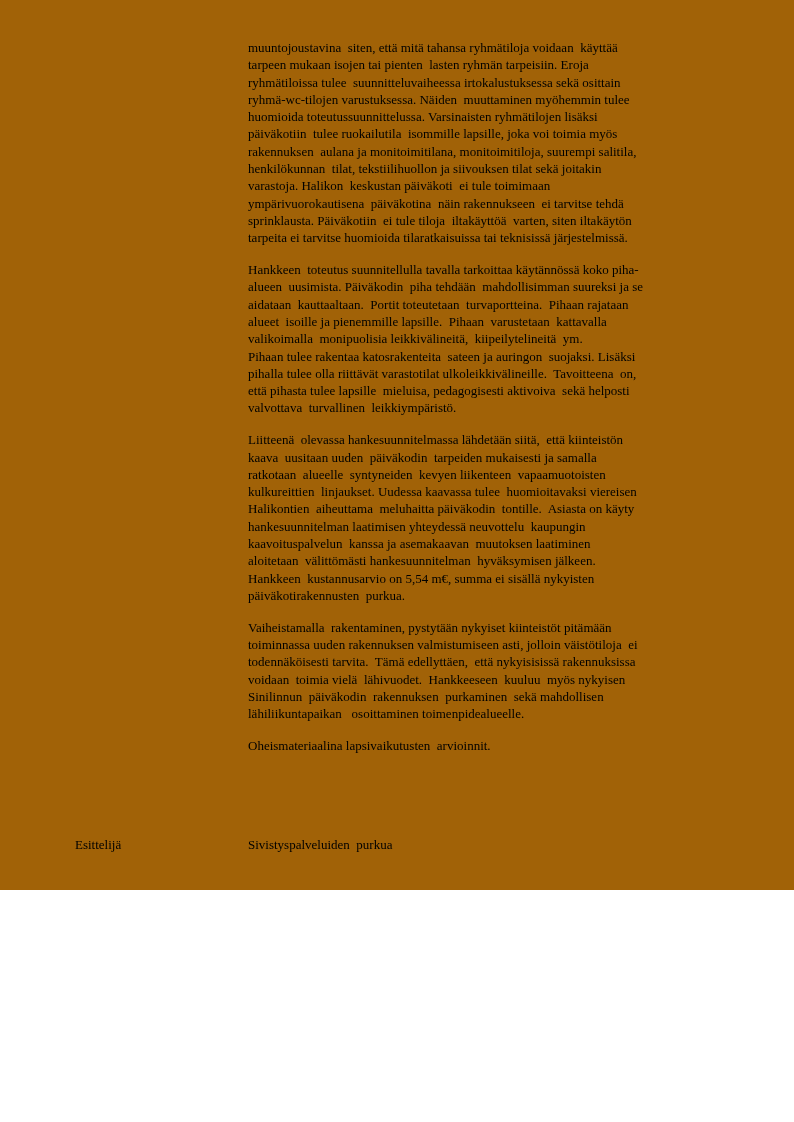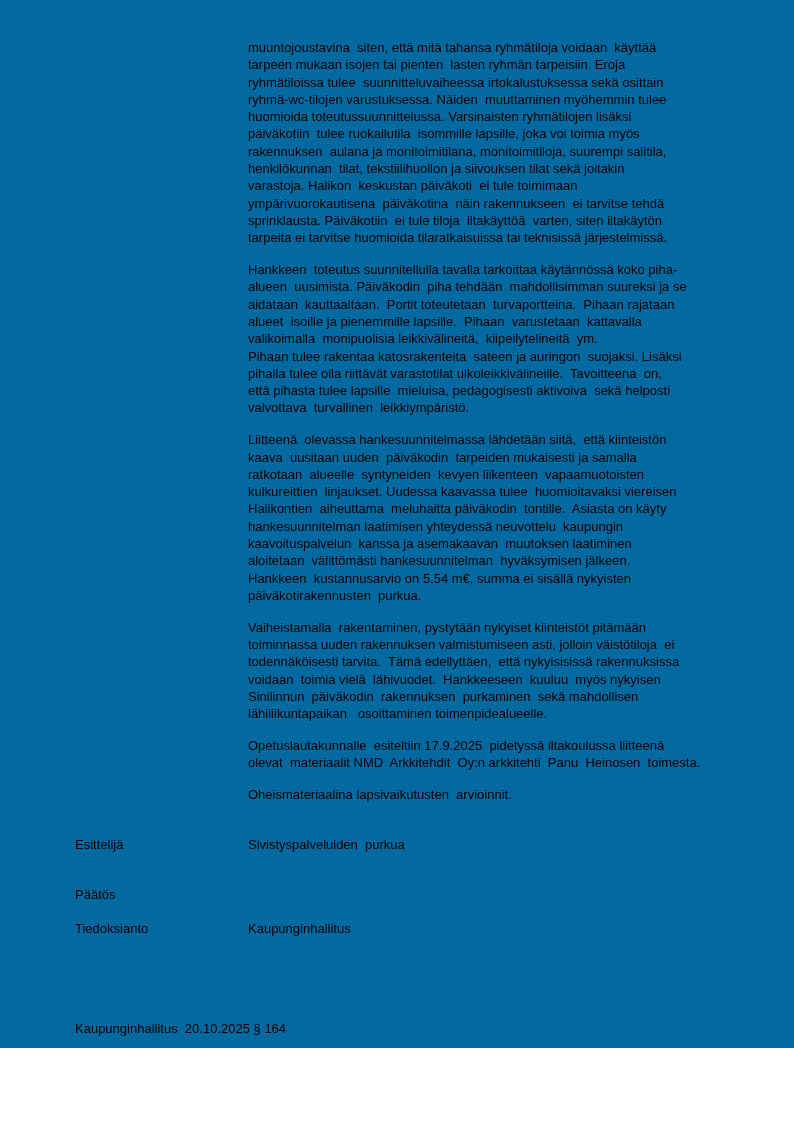--- a/index.html
+++ b/index.html
@@ -1,21 +1,21 @@
 <!DOCTYPE html>
 <html><head>
 <meta charset="utf-8">
 <style>
   html, body { margin: 0; padding: 0; background: #ffffff; }
   .page {
     position: relative;
     width: 794px;
-    height: 1048px;
-    background: #0369a1;
-    font-family: Liberation Sans, sans-serif;
+    height: 890px;
+    background: #a16207;
+    font-family: Liberation Serif, serif;
     font-size: 13px;
     line-height: 17.3px;
     color: #000000;
     overflow: hidden;
   }
   .body-text {
     position: absolute;
     left: 248px;
     top: 39px;
     width: 512px;
@@ -85,22 +85,20 @@
 kaavoituspalvelun  kanssa ja asemakaavan  muutoksen laatiminen
 aloitetaan  välittömästi hankesuunnitelman  hyväksymisen jälkeen.
 Hankkeen  kustannusarvio on 5,54 m€, summa ei sisällä nykyisten
 päiväkotirakennusten  purkua.</div>
     <div class="para">Vaiheistamalla  rakentaminen, pystytään nykyiset kiinteistöt pitämään
 toiminnassa uuden rakennuksen valmistumiseen asti, jolloin väistötiloja  ei
 todennäköisesti tarvita.  Tämä edellyttäen,  että nykyisisissä rakennuksissa
 voidaan  toimia vielä  lähivuodet.  Hankkeeseen  kuuluu  myös nykyisen
 Sinilinnun  päiväkodin  rakennuksen  purkaminen  sekä mahdollisen
 lähiliikuntapaikan   osoittaminen toimenpidealueelle.</div>
-    <div class="para">Opetuslautakunnalle  esiteltiin 17.9.2025  pidetyssä iltakoulussa liitteenä
-olevat  materiaalit NMD  Arkkitehdit  Oy:n arkkitehti  Panu  Heinosen  toimesta.</div>
     <div class="para">Oheismateriaalina lapsivaikutusten  arvioinnit.</div>
   </div>
 
   <div class="sections">
     <div class="section-row">
       <div class="section-label">Esittelijä</div>
       <div class="section-value">Sivistyspalveluiden  purkua</div>
     </div>
     <div class="section-row">
     </div>

